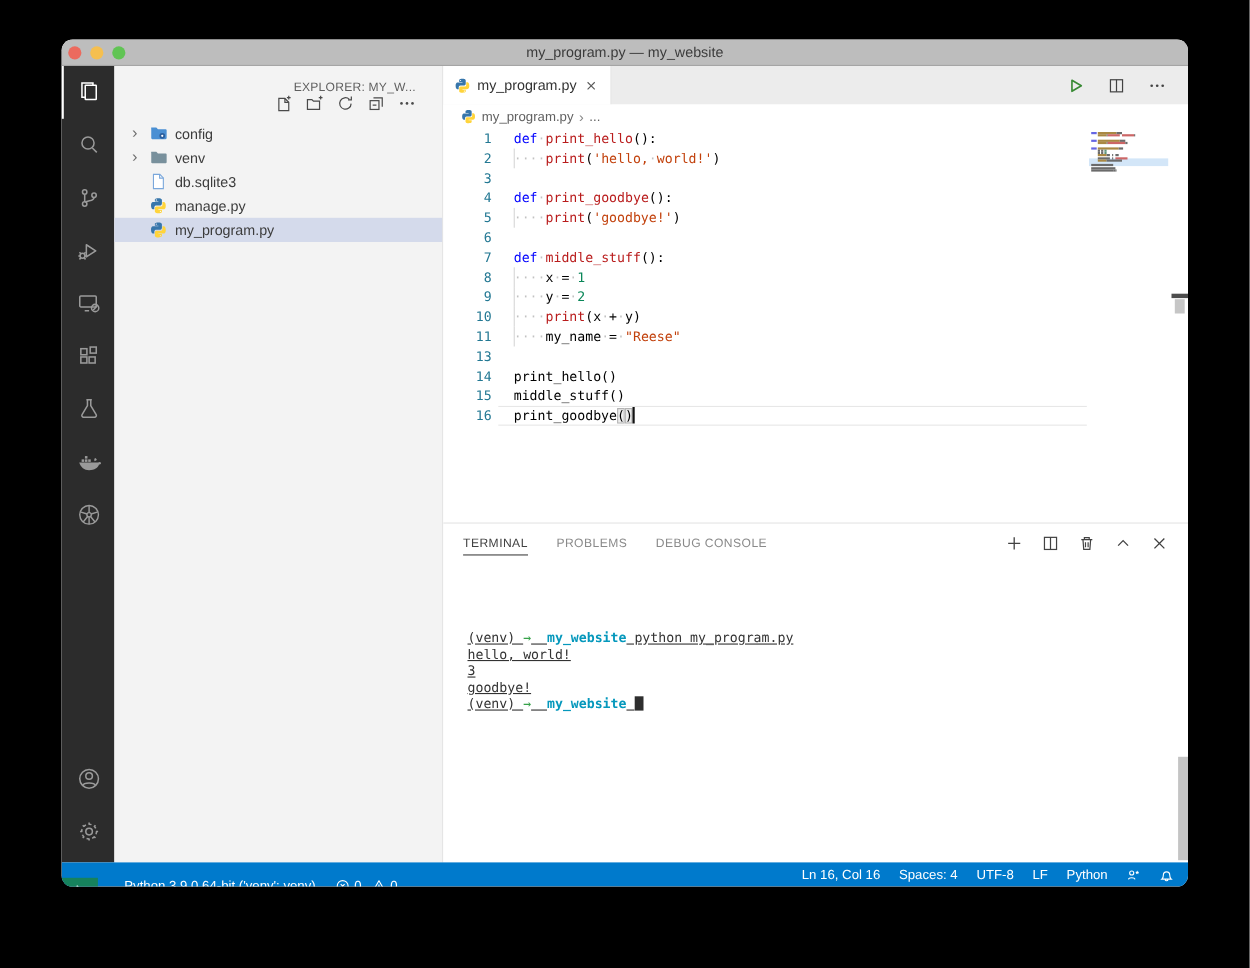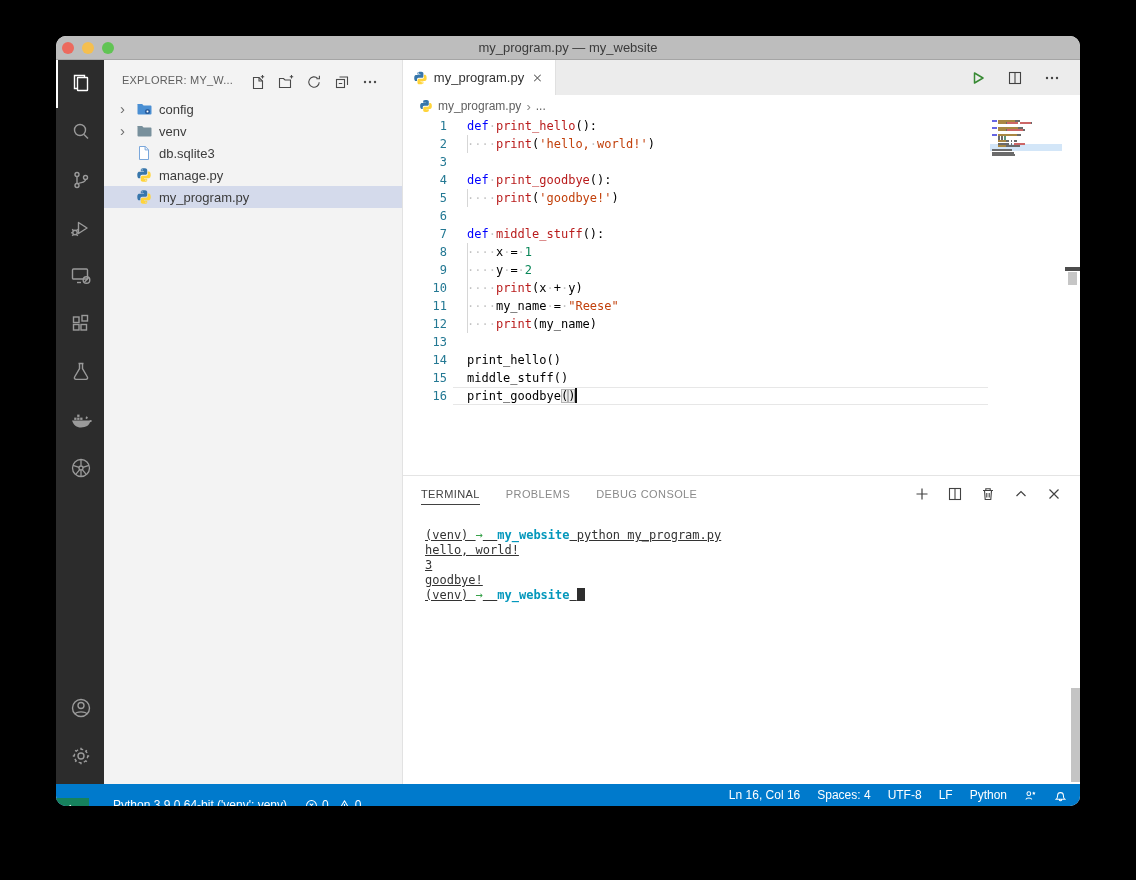--- a/index.html
+++ b/index.html
@@ -18,21 +18,21 @@
   
   .main { flex: 1; display: flex; min-height: 0; }
   .activitybar { width: 48px; background: #2C2C2C; display: flex; flex-direction: column; flex: none; }
   .ab-item { width: 48px; height: 48px; display: flex; align-items: center; justify-content: center;
              color: #9A9A9A; border-left: 2px solid transparent; cursor: pointer; }
   .ab-item.active { color: #FFFFFF; border-left-color: #FFFFFF; }
   .ab-item svg { width: 24px; height: 24px; }
   .ab-bottom { margin-top: auto; padding-bottom: 4px; }
   
   .sidebar { width: 299px; background: #F3F3F3; border-right: 1px solid #E2E2E2; flex: none; }
-  .sb-header { display: flex; align-items: flex-start; padding: 14px 24px 8px 18px; }
+  .sb-header { display: flex; align-items: flex-end; padding: 14px 24px 8px 18px; flex-direction: column; }
   .sb-title { font-size: 11px; color: #5F5F5F; letter-spacing: .2px; flex: 1; }
   .sb-actions { display: flex; gap: 12px; align-items: center; color: #4A4A4A; }
   .sb-actions svg { width: 16px; height: 16px; }
   .tree-row { display: flex; align-items: center; height: 22px; padding-left: 16px;
               font-size: 13px; color: #3C3C3C; cursor: pointer; }
   .tree-row.selected { background: #D4DAEB; }
   .chevron { width: 16px; font-size: 15px; color: #6E6E6E; line-height: 16px; }
   .tree-icon { width: 18px; height: 16px; margin-right: 5px; }
   .tree-icon svg { width: 16px; height: 16px; }
   
@@ -64,21 +64,21 @@
            vertical-align: middle; margin-top: -2px; }
   .cur-border { position: absolute; left: 50px; right: 92px; top: 0; height: 18px;
                 border-top: 1px solid #E7E7E7; border-bottom: 1px solid #E7E7E7; pointer-events: none; }
   .minimap { position: absolute; top: 0; right: 18px; width: 72px; bottom: 0; padding: 3px 0 0 2px; }
   .mm-band { position: absolute; left: 0; right: 0; top: 27px; height: 7px; background: #D3E6F8; }
   .mm-row { height: 2px; margin-bottom: .25px; white-space: nowrap; position: relative; }
   .mm-row i { display: inline-block; height: 2px; vertical-align: top; }
   .ov-cursor { position: absolute; right: 0; top: 150px; width: 15px; height: 4px; background: #4D4D4D; }
   .ov-thumb { position: absolute; right: 3px; top: 155px; width: 9px; height: 13px; background: #C6C6C6; }
   
-  .panel { flex: 1; border-top: 1px solid #E4E4E4; position: relative; display: flex; flex-direction: column; }
+  .panel { flex: 1; border-top: 1px solid #E4E4E4; position: relative; display: flex; flex-direction: column; gap: 45px; }
   .panel-header { height: 36px; display: flex; align-items: center; padding-left: 18px; flex: none; }
   .panel-tab { font-size: 11px; letter-spacing: .4px; color: #8A8A8A; margin-right: 26px;
                padding: 4px 0; cursor: pointer; }
   .panel-tab.active { color: #424242; border-bottom: 1px solid #424242; }
   .dropdown { margin-left: 44px; width: 158px; height: 26px; border: 1px solid #C8C8C8;
               border-radius: 5px; background: #fff; display: flex; align-items: center;
               padding: 0 10px; font-size: 12px; color: #616161; cursor: pointer; }
   .dropdown .dd-label { flex: 1; }
   .dropdown svg { width: 12px; height: 8px; }
   .panel-actions { margin-left: auto; display: flex; align-items: center; gap: 17px; padding-right: 18px;
@@ -352,24 +352,20 @@
             </div>
             <div class="code-line">
               <span class="line-num">10</span>
               <div class="line-content"><span class="indent-guide"></span><span class="tok-ws">····</span><span class="tok-fn">print</span><span class="tok-pl">(x</span><span class="tok-ws">·</span><span class="tok-pl">+</span><span class="tok-ws">·</span><span class="tok-pl">y)</span></div>
             </div>
             <div class="code-line">
               <span class="line-num">11</span>
               <div class="line-content"><span class="indent-guide"></span><span class="tok-ws">····</span><span class="tok-pl">my_name</span><span class="tok-ws">·</span><span class="tok-pl">=</span><span class="tok-ws">·</span><span class="tok-str">"Reese"</span></div>
             </div>
             <div class="code-line">
-              <span class="line-num">12</span>
-              <div class="line-content"><span class="indent-guide"></span><span class="tok-ws">····</span><span class="tok-fn">print</span><span class="tok-pl">(my_name)</span></div>
-            </div>
-            <div class="code-line">
               <span class="line-num">13</span>
               <div class="line-content"></div>
             </div>
             <div class="code-line">
               <span class="line-num">14</span>
               <div class="line-content"><span class="tok-pl">print_hello()</span></div>
             </div>
             <div class="code-line">
               <span class="line-num">15</span>
               <div class="line-content"><span class="tok-pl">middle_stuff()</span></div>

